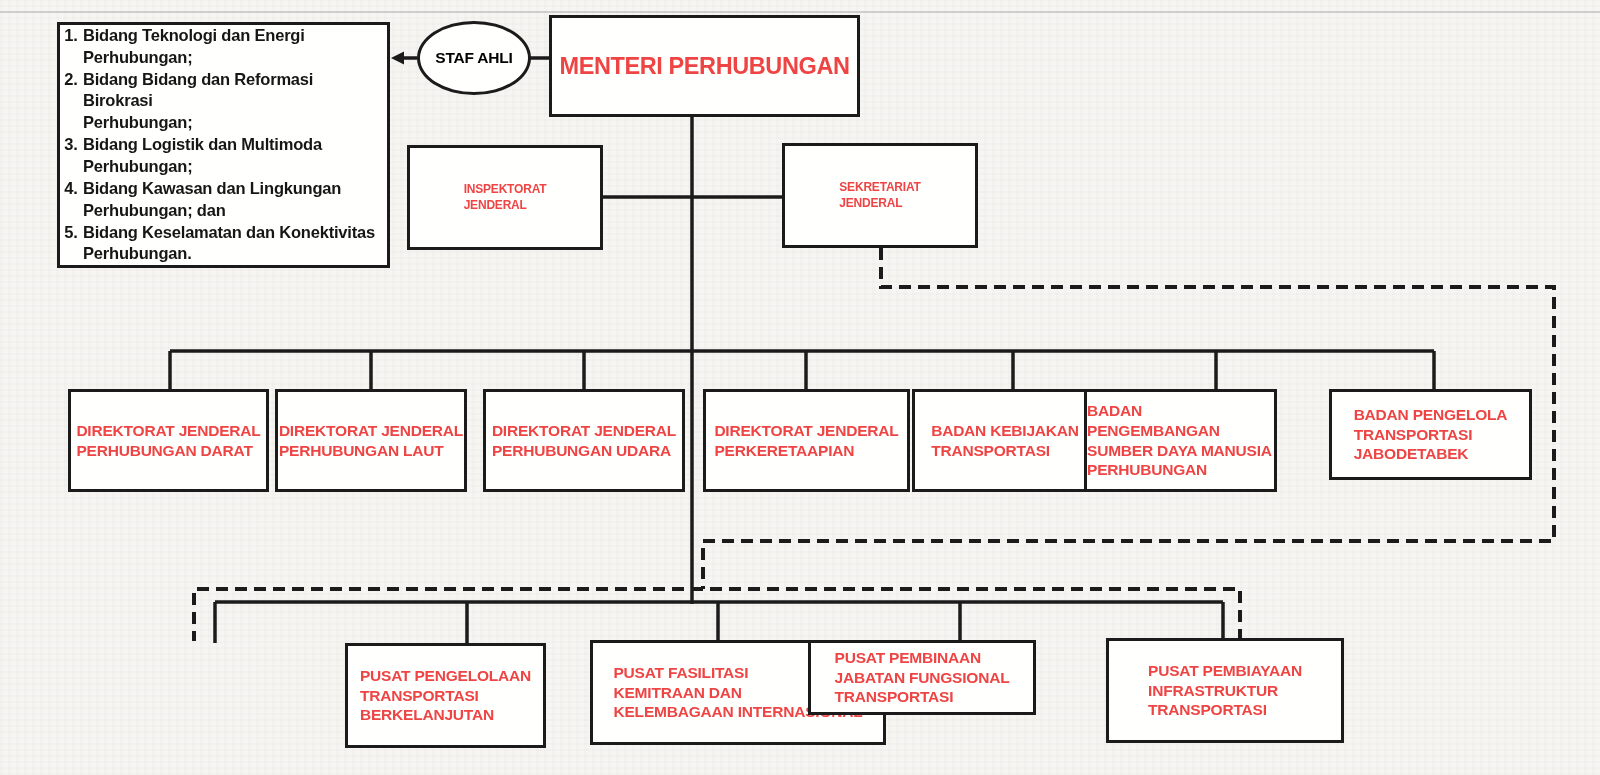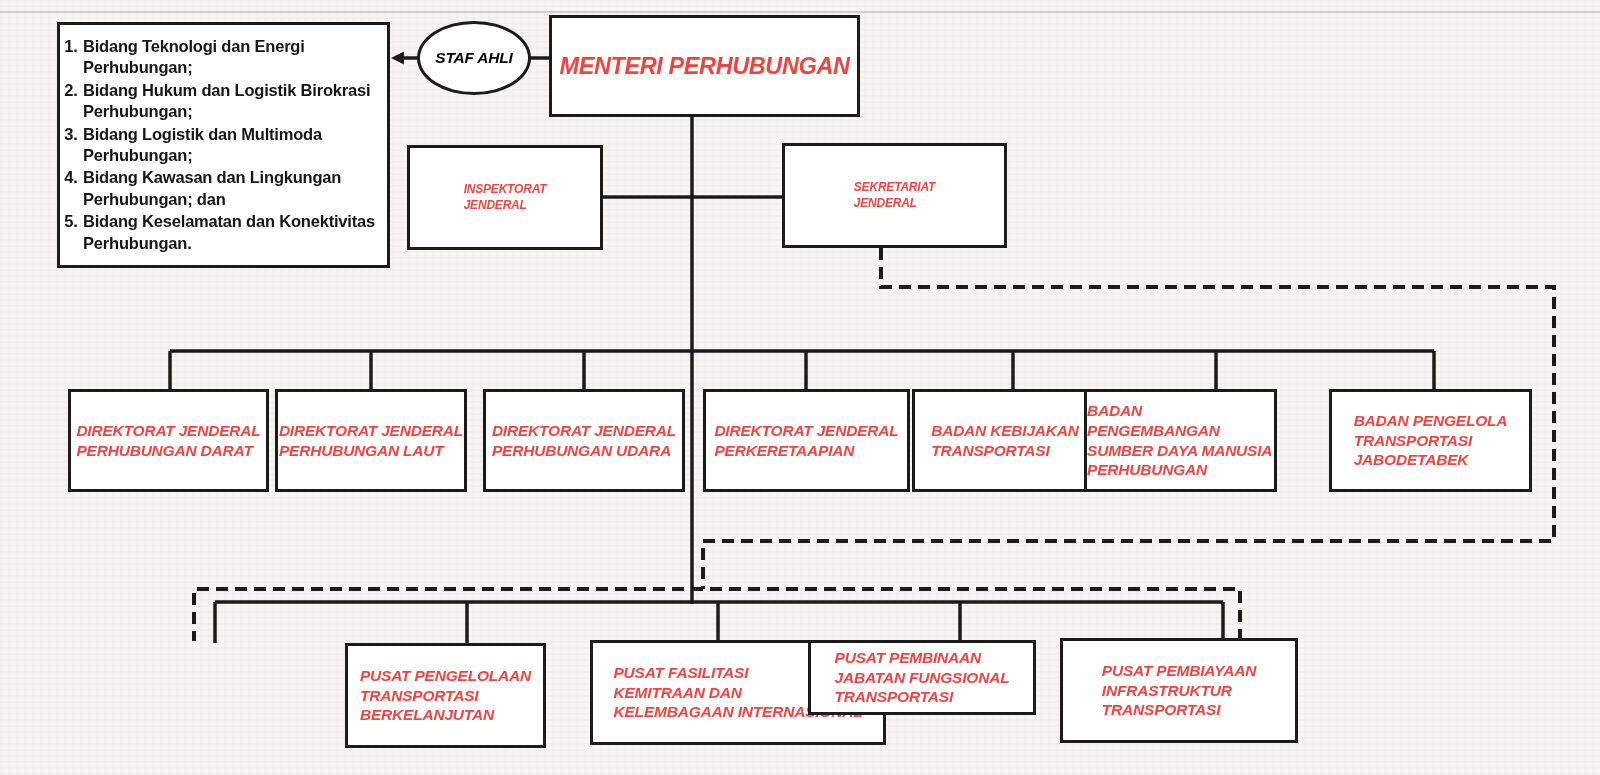--- a/index.html
+++ b/index.html
@@ -23,21 +23,21 @@
   .box{
     position:absolute;z-index:2;
     background:#fffffe;
     border:3px solid #1b1b1b;
     box-sizing:border-box;
     display:flex;align-items:center;justify-content:center;
     text-align:left;color:#ef4444;
   }
   .lbl{
     white-space:pre-line;font-weight:bold;
-    letter-spacing:-0.2px;line-height:1.28;font-style:italic;
+    letter-spacing:-0.2px;line-height:1.28;
   }
   .menteri .lbl{font-size:23.5px;letter-spacing:-0.4px;}
   .lvl2 .lbl{font-size:12px;}
   .row2 .lbl{font-size:15.5px;}
   .row3 .lbl{font-size:15.5px;}
   .ellipse{
     position:absolute;z-index:2;background:#fffffe;
     border:3px solid #1b1b1b;border-radius:50%;
     box-sizing:border-box;display:flex;align-items:center;justify-content:center;
   }
@@ -95,21 +95,21 @@
     <g stroke="#1b1b1b" stroke-width="4" fill="none" stroke-dasharray="12 7">
       <path d="M 881,248 V 287 H 1554 V 541 H 703 V 589"></path>
       <path d="M 1240,641 V 589 H 194 V 641"></path>
     </g>
   </svg>
 
   <div class="listbox" style="left:57px;top:22px;width:333px;height:246px">
     <ol>
       <li>Bidang Teknologi dan Energi
 Perhubungan;</li>
-      <li>Bidang Hukum dan Logistik Birokrasi
+      <li>Bidang Bidang dan Reformasi Birokrasi
 Perhubungan;</li>
       <li>Bidang Logistik dan Multimoda
 Perhubungan;</li>
       <li>Bidang Kawasan dan Lingkungan
 Perhubungan; dan</li>
       <li>Bidang Keselamatan dan Konektivitas
 Perhubungan.</li>
     </ol>
   </div>
 
@@ -118,21 +118,21 @@
   </div>
 
   <div class="box menteri" style="left:549px;top:15px;width:311px;height:102px">
     <span class="lbl">MENTERI PERHUBUNGAN</span>
   </div>
 
   <div class="box lvl2" style="left:407px;top:145px;width:196px;height:105px">
     <span class="lbl">INSPEKTORAT
 JENDERAL</span>
   </div>
-  <div class="box lvl2" style="left:782px;top:143px;width:225px;height:105px">
+  <div class="box lvl2" style="left:782px;top:143px;width:196px;height:105px">
     <span class="lbl">SEKRETARIAT
 JENDERAL</span>
   </div>
 
   <div class="box row2" style="left:68px;top:389px;width:201px;height:103px">
     <span class="lbl">DIREKTORAT JENDERAL
 PERHUBUNGAN DARAT</span>
   </div>
   <div class="box row2" style="left:275px;top:389px;width:192px;height:103px">
     <span class="lbl">DIREKTORAT JENDERAL
@@ -148,40 +148,40 @@
   </div>
   <div class="box row2" style="left:912px;top:389px;width:186px;height:103px">
     <span class="lbl">BADAN KEBIJAKAN
 TRANSPORTASI</span>
   </div>
   <div class="box row2" style="left:1084px;top:389px;width:193px;height:103px">
     <span class="lbl">BADAN PENGEMBANGAN
 SUMBER DAYA MANUSIA
 PERHUBUNGAN</span>
   </div>
-  <div class="box row2" style="left:1329px;top:389px;width:203px;height:103px">
+  <div class="box row2" style="left:1329px;top:389px;width:203px;height:91px">
     <span class="lbl">BADAN PENGELOLA
 TRANSPORTASI
 JABODETABEK</span>
   </div>
 
   <div class="box row3" style="left:345px;top:643px;width:201px;height:105px">
     <span class="lbl">PUSAT PENGELOLAAN
 TRANSPORTASI
 BERKELANJUTAN</span>
   </div>
   <div class="box row3" style="left:590px;top:640px;width:296px;height:105px">
     <span class="lbl">PUSAT FASILITASI
 KEMITRAAN DAN
 KELEMBAGAAN INTERNASIONAL</span>
   </div>
   <div class="box row3" style="left:808px;top:640px;width:228px;height:75px">
     <span class="lbl">PUSAT PEMBINAAN
 JABATAN FUNGSIONAL
 TRANSPORTASI</span>
   </div>
-  <div class="box row3" style="left:1060px;top:638px;width:238px;height:105px">
+  <div class="box row3" style="left:1106px;top:638px;width:238px;height:105px">
     <span class="lbl">PUSAT PEMBIAYAAN
 INFRASTRUKTUR
 TRANSPORTASI</span>
   </div>
 
 </div>
 
 </body></html>

